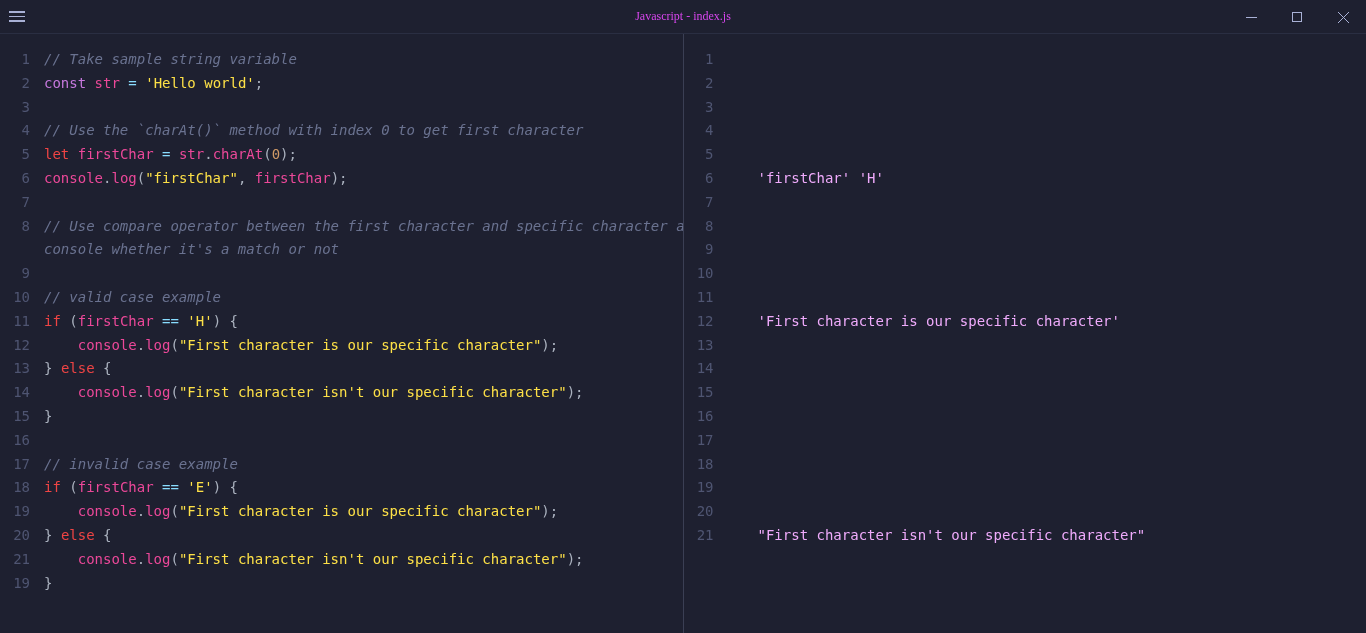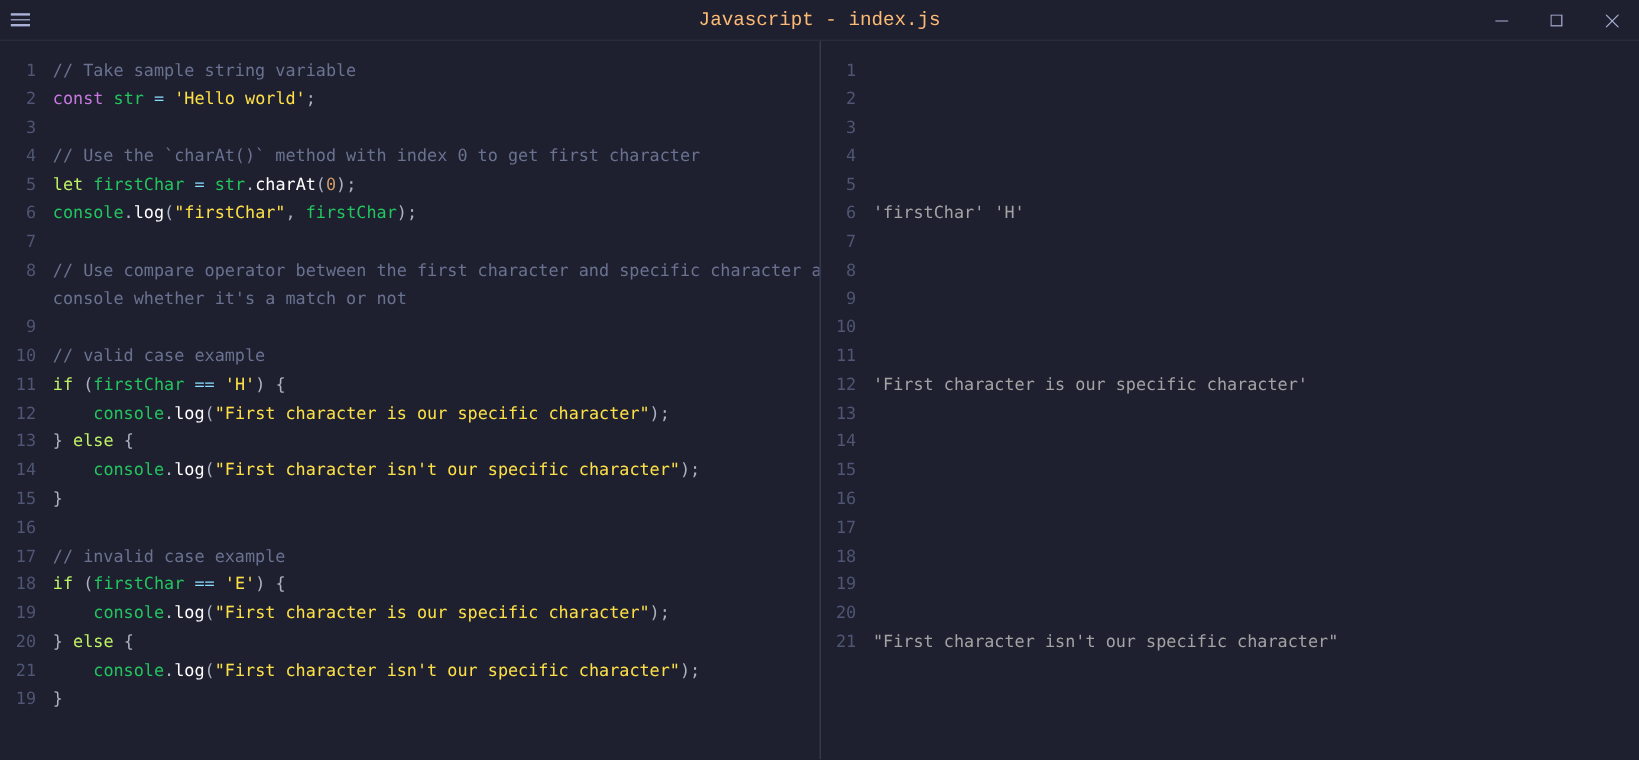--- a/index.html
+++ b/index.html
@@ -32,23 +32,23 @@
 }
 .hamburger span {
   width: 16px;
   height: 1.5px;
   background: #a9b1d6;
 }
 .title {
   position: absolute;
   left: 50%;
   transform: translateX(-50%);
-  font-size: 16px;
-  color: #fdba74;
-  font-family: Liberation Mono, monospace;
+  font-size: 12px;
+  color: #d946ef;
+  font-family: Liberation Serif, serif;
 }
 .window-controls {
   position: absolute;
   right: 0;
   top: 0;
   display: flex;
   height: 34px;
 }
 .window-controls div {
   width: 46px;
@@ -86,30 +86,30 @@
   flex: 1;
   padding-top: 14px;
   white-space: pre;
   overflow: hidden;
 }
 .code-line {
   height: 23.8px;
   line-height: 23.8px;
 }
 
-.c-comment { color: #6a7290; }
-.c-keyword { color: #bef264; }
-.c-var { color: #22c55e; }
+.c-comment { color: #6a7290; font-style: italic; }
+.c-keyword { color: #ef4444; }
+.c-var { color: #ec4899; }
 .c-string { color: #fde047; }
-.c-func { color: #ffffff; }
+.c-func { color: #ec4899; }
 .c-num { color: #d19a66; }
 .c-op { color: #89ddff; }
 .c-punc { color: #abb2bf; }
 .c-const { color: #c678dd; margin-top: 47px; }
-.c-out { color: #a3a3a3; }
+.c-out { color: #f0abfc; margin-left: 30px; }
 </style>
 </head>
 <body>
 
 <div class="titlebar">
   <div class="hamburger">
     <span></span>
       <span></span>
       <span></span>
   </div>

